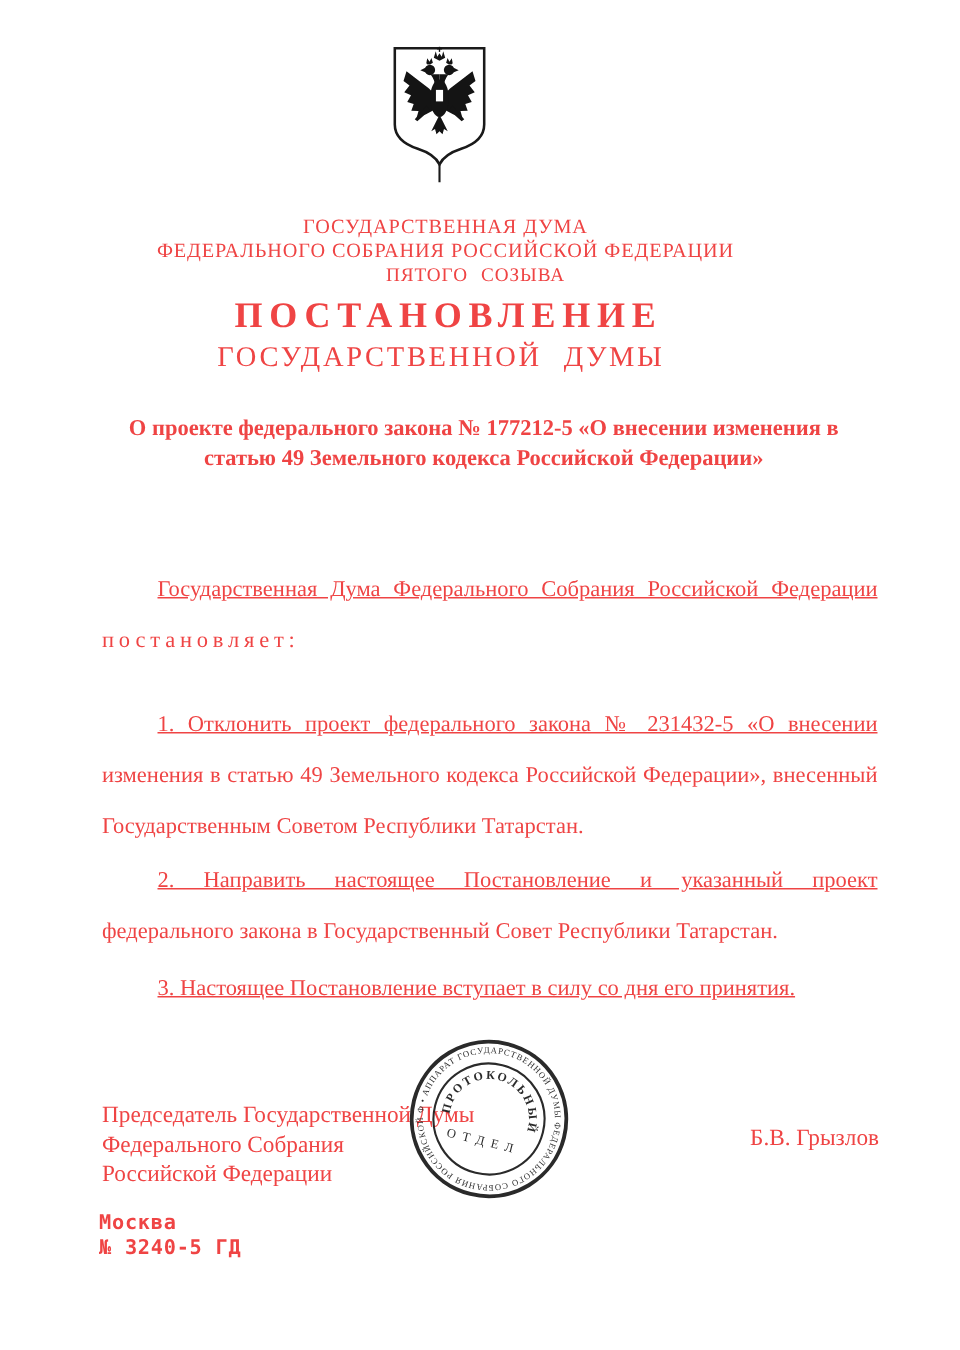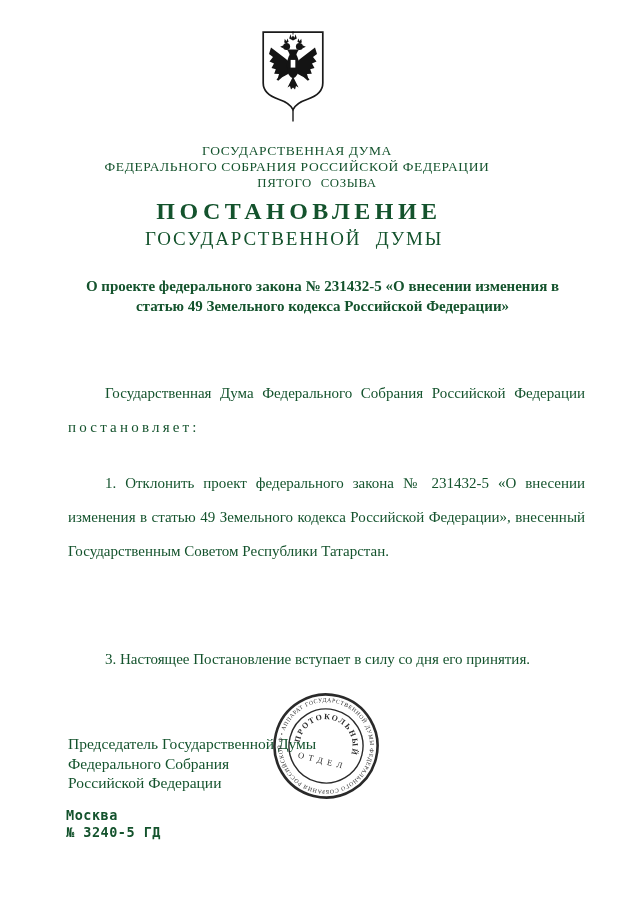--- a/index.html
+++ b/index.html
@@ -1,18 +1,18 @@
 <!DOCTYPE html>
 <html><head>
 <meta charset="utf-8">
 <style>
   html,body { margin:0; padding:0; background:#ffffff; }
   #page {
     position:relative; width:640px; height:900px; background:#ffffff;
-    color:#14532d; font-family:"Liberation Serif", serif; overflow:hidden;
+    color:#ef4444; font-family:"Liberation Serif", serif; overflow:hidden;
   }
 
   
   #emblem { position:absolute; left:258px; top:29px; width:70px; height:96px; }
 
   
   #org-header { position:absolute; top:143px; left:0; width:594px; text-align:center;
                 font-size:13.5px; line-height:16px; letter-spacing:0.6px; }
   #org-header .l3 { font-size:12.8px; word-spacing:5px;padding-left:40px; }
   #doc-type { position:absolute; top:198px; left:0; width:598px; text-align:center;
@@ -21,21 +21,21 @@
                   font-size:19px; letter-spacing:1.8px; word-spacing:8px; }
 
   
   #subject { position:absolute; top:277px; left:40px; width:565px; text-align:center;
              font-weight:bold; font-size:15px; line-height:19.5px; }
 
   
   .bodyblock { position:absolute; left:68px; width:517px; font-size:15px; line-height:34px; }
   .ln { }
   .j  { text-align:justify; text-align-last:justify; }
-  .ind{ text-indent:37px; }
+  .ind{ text-indent:37px;text-decoration:underline; }
   .decree { font-weight:normal; letter-spacing:3.2px; }
   #intro { top:376px; }
   #para1 { top:466px; }
   #para2 { top:570px; }
   #para3 { top:642px; }
 
   
   #signature { position:absolute; top:734px; left:68px; width:294px;
                font-size:15.5px; line-height:19.5px; }
   #signature .c { }
@@ -81,45 +81,50 @@
   <div id="org-header">
     <div>ГОСУДАРСТВЕННАЯ ДУМА</div>
     <div>ФЕДЕРАЛЬНОГО СОБРАНИЯ РОССИЙСКОЙ ФЕДЕРАЦИИ</div>
     <div class="l3">ПЯТОГО СОЗЫВА</div>
   </div>
 
   <div id="doc-type-sub">ГОСУДАРСТВЕННОЙ  ДУМЫ</div>
   <div id="doc-type">ПОСТАНОВЛЕНИЕ</div>
 
   <div id="subject">
-    <div>О проекте федерального закона № 231432-5  «О внесении изменения в</div>
+    <div>О проекте федерального закона № 177212-5  «О внесении изменения в</div>
     <div>статью 49 Земельного кодекса Российской Федерации»</div>
   </div>
 
   <div class="bodyblock" id="intro">
     <div class="ln j ind">Государственная Дума Федерального Собрания Российской Федерации</div>
     <div class="ln decree">постановляет:</div>
   </div>
 
   <div class="bodyblock" id="para1">
     <div class="ln j ind">1. Отклонить проект федерального закона № 231432-5 «О внесении</div>
     <div class="ln j">изменения в статью 49 Земельного кодекса Российской Федерации», внесенный</div>
     <div class="ln">Государственным Советом Республики Татарстан.</div>
   </div>
 
+  <div class="bodyblock" id="para2">
+    <div class="ln j ind">2. Направить настоящее Постановление и указанный проект</div>
+    <div class="ln">федерального закона в Государственный Совет Республики Татарстан.</div>
+  </div>
 
   <div class="bodyblock" id="para3">
     <div class="ln ind">3. Настоящее Постановление вступает в силу со дня его принятия.</div>
   </div>
 
   <div id="signature">
     <div>Председатель Государственной Думы</div>
     <div class="c">Федерального Собрания</div>
     <div class="c">Российской Федерации</div>
   </div>
+  <div id="signature-name">Б.В. Грызлов</div>
 
   <svg id="stamp" viewBox="0 0 110 110">
     <defs>
       <path id="ringPath" d="M 55,55 m -44,0 a 44,44 0 1 1 88,0 a 44,44 0 1 1 -88,0"></path>
       <path id="arcPath" d="M 31,66 A 26.5,26.5 0 1 1 79,66"></path>
     </defs>
     <g transform="rotate(14 55 55)">
       <circle cx="55" cy="55" r="51.5" fill="none" stroke="#1f1f1f" stroke-width="2.6"></circle>
       <circle cx="55" cy="55" r="37" fill="none" stroke="#1f1f1f" stroke-width="1.4"></circle>
       <text font-size="5.8" letter-spacing="0.6">

